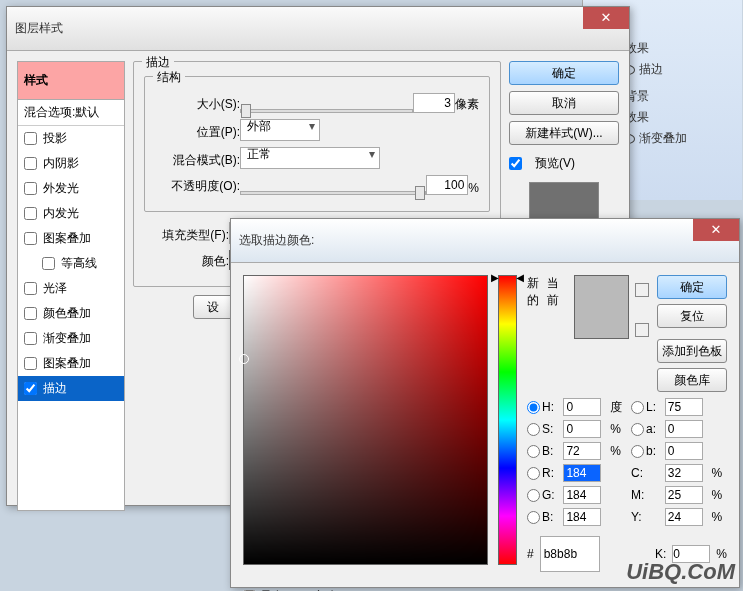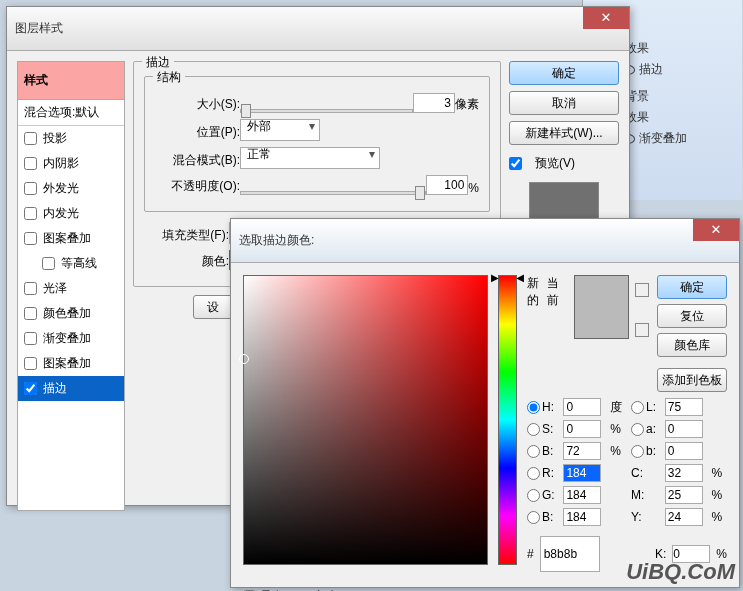--- a/index.html
+++ b/index.html
@@ -241,25 +241,25 @@
               <span class="tiny-icon"></span>
             </div>
           </div>
           <div class="picker-btns">
             <div class="btn primary">
                 <span>确定</span>
               </div>
             <div class="btn">
                 <span>复位</span>
               </div>
+            <div class="btn" style="margin-top:6px">
+                <span>添加到色板</span>
+              </div>
             <div class="btn">
                 <span>颜色库</span>
-              </div>
-            <div class="btn" style="margin-top:6px">
-                <span>添加到色板</span>
               </div>
           </div>
         </div>
 
         <div class="values">
           <label>
               <input type="radio" name="m1" checked="" style="">
               <span>H:</span>
             </label>
             <input type="text" value="0" style="">

